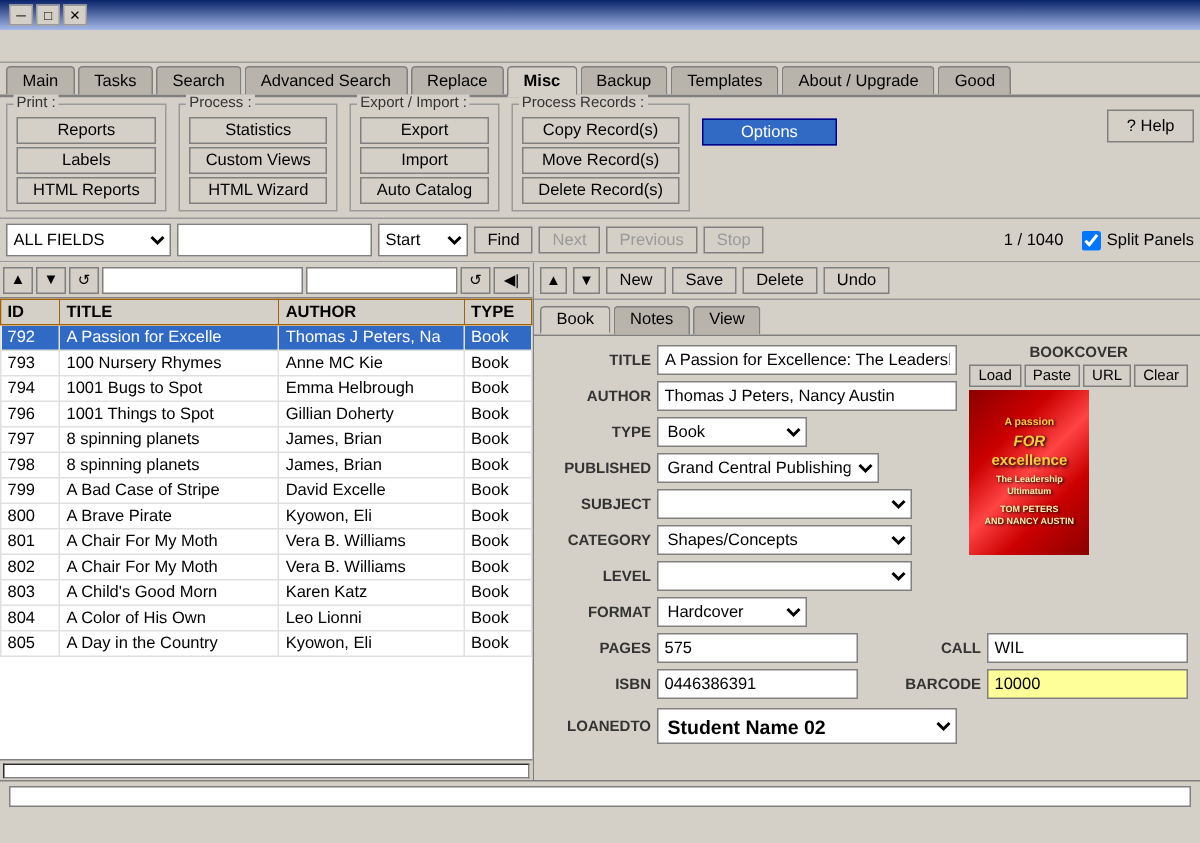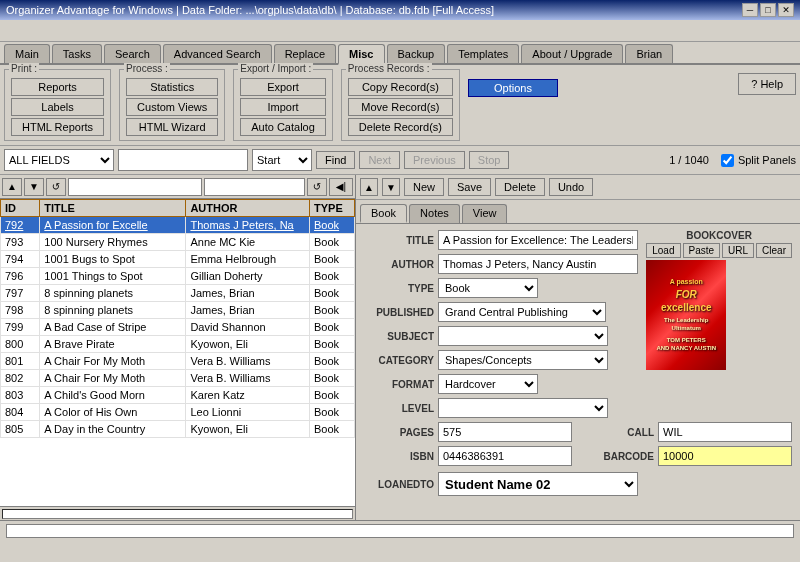--- a/index.html
+++ b/index.html
@@ -42,21 +42,21 @@
     .list-panel { width: 356px; display: flex; flex-direction: column; border-right: 1px solid #808080; background: white; }
     .list-toolbar { background: #d4d0c8; display: flex; align-items: center; padding: 2px; gap: 2px; border-bottom: 1px solid #808080; height: 24px; }
     .list-tb-btn { width: 20px; height: 18px; background: #d4d0c8; border: 1px solid #808080; font-size: 10px; cursor: pointer; display: flex; align-items: center; justify-content: center; }
     .list-select { height: 18px; font-size: 10px; border: 1px solid #808080; flex: 1; }
     
     
     .table-container { overflow-y: auto; flex: 1; }
     table { width: 100%; border-collapse: collapse; font-size: 11px; }
     th { background: #d4d0c8; border: 1px solid #a16207; padding: 2px 4px; text-align: left; font-weight: bold; position: sticky; top: 0; }
     td { border: 1px solid #e0e0e0; padding: 2px 4px; white-space: nowrap; overflow: hidden; max-width: 120px; }
-    tr.selected td { background: #316ac5; color: white; text-decoration: underline; }
+    tr.selected td { background: #316ac5; color: white; }
     
     
     .detail-panel { flex: 1; display: flex; flex-direction: column; background: #d4d0c8; }
     .detail-tabs { display: flex; gap: 2px; padding: 4px 4px 0; border-bottom: 1px solid #808080; }
     .detail-tab { padding: 2px 10px; font-size: 11px; cursor: pointer; background: #b8b4ac; border: 1px solid #808080; border-bottom: none; border-radius: 3px 3px 0 0; }
     .detail-tab.active { background: #d4d0c8; border-bottom: 2px solid #d4d0c8; }
     
     
     .nav-bar { background: #d4d0c8; display: flex; align-items: center; padding: 3px 4px; gap: 4px; border-bottom: 1px solid #999; }
     .nav-btn { padding: 2px 8px; font-size: 11px; background: #d4d0c8; border: 1px solid #808080; cursor: pointer; }
@@ -82,42 +82,41 @@
     .statusbar { background: #d4d0c8; border-top: 1px solid #808080; height: 20px; display: flex; align-items: center; padding: 0 4px; font-size: 10px; }
     .status-scroll { background: white; border: 1px solid #808080; height: 14px; flex: 1; margin: 0 2px; }
     .spacer { flex: 1; }
     
     select option { font-size: 11px; }
   </style>
 </head>
 <body>
 
 <div class="titlebar">
-  <span>Organizer Advantage for Windows | Data Folder: ...\orgplus\data\db\ | Database: db.fdb [Full Access]</span>
   <div class="titlebar-buttons">
     <button class="titlebar-btn">─</button>
     <button class="titlebar-btn">□</button>
     <button class="titlebar-btn">✕</button>
   </div>
 </div>
 
 <div class="menubar">
 </div>
 
 <div class="tabbar">
   <div class="tab">Main</div>
   <div class="tab">Tasks</div>
   <div class="tab">Search</div>
   <div class="tab">Advanced Search</div>
   <div class="tab">Replace</div>
   <div class="tab active">Misc</div>
   <div class="tab">Backup</div>
   <div class="tab">Templates</div>
   <div class="tab">About / Upgrade</div>
-  <div class="tab">Brian</div>
+  <div class="tab">Good</div>
 </div>
 
 <div class="toolbar">
 
   <div class="toolbar-section">
     <span class="toolbar-section-label">Print :</span>
     <div class="toolbar-buttons">
       <button class="tb-btn">Reports</button>
       <button class="tb-btn">Labels</button>
       <button class="tb-btn">HTML Reports</button>
@@ -239,21 +238,21 @@
             </tr>
             <tr>
               <td>798</td>
               <td style="max-width: 130px; overflow: hidden;">8 spinning planets</td>
               <td style="max-width: 110px; overflow: hidden;">James, Brian</td>
               <td>Book</td>
             </tr>
             <tr>
               <td>799</td>
               <td style="max-width: 130px; overflow: hidden;">A Bad Case of Stripe</td>
-              <td style="max-width: 110px; overflow: hidden;">David Shannon</td>
+              <td style="max-width: 110px; overflow: hidden;">David Excelle</td>
               <td>Book</td>
             </tr>
             <tr>
               <td>800</td>
               <td style="max-width: 130px; overflow: hidden;">A Brave Pirate</td>
               <td style="max-width: 110px; overflow: hidden;">Kyowon, Eli</td>
               <td>Book</td>
             </tr>
             <tr>
               <td>801</td>
@@ -346,21 +345,21 @@
         <span class="field-label">TYPE</span>
         <select class="field-select" style="width:100px;">
           <option>Book</option>
           <option>Magazine</option>
           <option>DVD</option>
         </select>
       </div>
 
       <div class="form-row">
         <span class="field-label">PUBLISHED</span>
-        <select class="field-select" style="width:168px;">
+        <select class="field-select" style="width:148px;">
           <option>Grand Central Publishing</option>
           <option>Other</option>
         </select>
       </div>
 
       <div class="form-row">
         <span class="field-label">SUBJECT</span>
         <select class="field-select" style="width:170px;">
           <option></option>
         </select>
@@ -370,32 +369,32 @@
       <div class="form-row">
         <span class="field-label">CATEGORY</span>
         <select class="field-select" style="width:170px;">
           <option>Shapes/Concepts</option>
           <option>Fiction</option>
           <option>Non-Fiction</option>
         </select>
       </div>
 
       <div class="form-row">
+        <span class="field-label">LEVEL</span>
+        <select class="field-select" style="width:170px;">
+          <option></option>
+        </select>
+      </div>
+
+      <div class="form-row">
         <span class="field-label">FORMAT</span>
         <select class="field-select" style="width:100px;">
           <option>Hardcover</option>
           <option>Paperback</option>
           <option>eBook</option>
-        </select>
-      </div>
-
-      <div class="form-row">
-        <span class="field-label">LEVEL</span>
-        <select class="field-select" style="width:170px;">
-          <option></option>
         </select>
       </div>
 
       <div class="form-row">
         <span class="field-label">PAGES</span>
         <input class="field-input" style="width: 60px;" value="575">
         <span class="field-label" style="margin-left:8px;">CALL</span>
         <input class="field-input" style="width: 80px;" value="WIL">
       </div>
 

